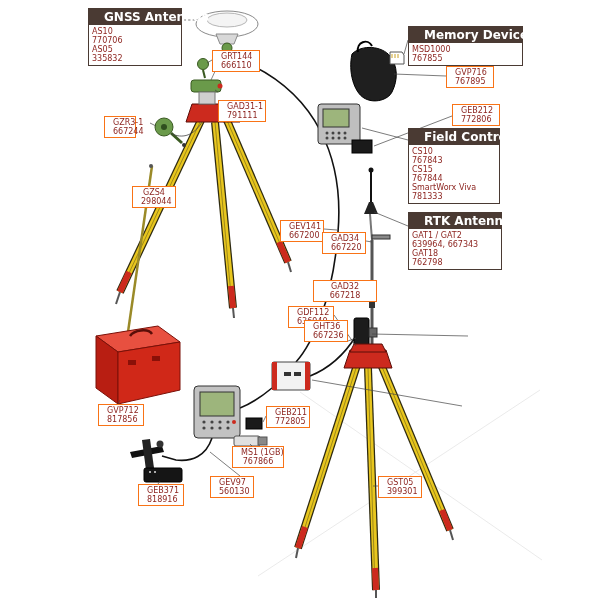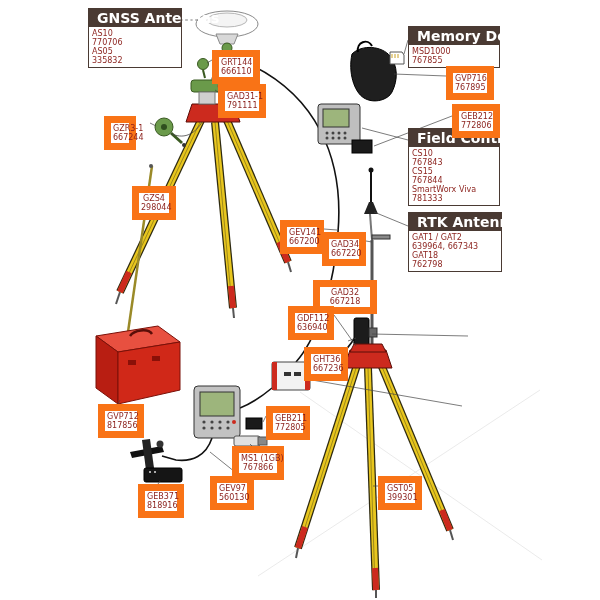--- a/index.html
+++ b/index.html
@@ -1,24 +1,24 @@
 <!DOCTYPE html>
 <html><head>
 <meta charset="utf-8">
 <style>
   html,body{margin:0;padding:0;background:#fff;}
   #canvas{position:relative;width:600px;height:600px;background:#ffffff;
           font-family:"DejaVu Sans",sans-serif;overflow:hidden;}
   #art{position:absolute;left:0;top:0;}
-  .plabel{position:absolute;background:#ffffff;border:7px solid #f97316;color:#8a1f1a;
-          font-size:8px;line-height:9px;text-align:center;padding:1px 2px;box-sizing:border-box;}
+  .plabel{position:absolute;background:#ffffff;border:1px solid #f97316;color:#8a1f1a;
+          font-size:8px;line-height:9px;text-align:center;padding:1px 8px;box-sizing:border-box;}
   .plabel span{display:block;white-space:nowrap;}
   .bbox{position:absolute;background:#ffffff;border:1px solid #4a3a33;box-sizing:border-box;}
-  .bbox .hdr{background:#4a3a33;color:#ffffff;font-size:14px;font-weight:bold;
-             padding:1px 8px;white-space:nowrap;}
+  .bbox .hdr{background:#4a3a33;color:#ffffff;font-size:12px;font-weight:bold;
+             padding:1px 15px;white-space:nowrap;}
   .bbox .bd{padding:2px 3px;color:#8a1f1a;font-size:8px;line-height:9px;}
   .bbox .bd span{display:block;white-space:nowrap;}
   .bd .bold{font-weight:bold;color:#4a3a33;}
 </style>
 </head>
 <body>
 
 <div id="canvas">
 
   <svg id="art" width="600" height="600" viewBox="0 0 600 600">
@@ -232,21 +232,21 @@
   <div class="bbox" style="left:88px;top:8px;width:94px">
     <div class="hdr">GNSS Antennas</div>
     <div class="bd">
       <span>AS10</span>
       <span>770706</span>
       <span>AS05</span>
       <span>335832</span>
     </div>
   </div>
 
-  <div class="bbox" style="left:408px;top:26px;width:92px">
+  <div class="bbox" style="left:408px;top:26px;width:115px">
     <div class="hdr">Memory Devices</div>
     <div class="bd">
       <span>MSD1000</span>
       <span>767855</span>
     </div>
   </div>
 
   <div class="bbox" style="left:408px;top:128px;width:92px">
     <div class="hdr">Field Controller</div>
     <div class="bd">
@@ -268,21 +268,21 @@
       <span>762798</span>
     </div>
   </div>
 
 
 
   <div class="plabel" style="left:212px;top:50px;width:48px">
     <span>GRT144</span>
     <span>666110</span>
   </div>
-  <div class="plabel" style="left:218px;top:84px;width:48px">
+  <div class="plabel" style="left:218px;top:100px;width:48px">
     <span>GAD31-1</span>
     <span>791111</span>
   </div>
   <div class="plabel" style="left:104px;top:116px;width:32px">
     <span>GZR3-1</span>
     <span>667244</span>
   </div>
   <div class="plabel" style="left:132px;top:186px;width:44px">
     <span>GZS4</span>
     <span>298044</span>
@@ -296,21 +296,21 @@
     <span>667220</span>
   </div>
   <div class="plabel" style="left:313px;top:280px;width:64px">
     <span>GAD32</span>
     <span>667218</span>
   </div>
   <div class="plabel" style="left:288px;top:306px;width:46px">
     <span>GDF112</span>
     <span>636940</span>
   </div>
-  <div class="plabel" style="left:304px;top:347px;width:44px">
+  <div class="plabel" style="left:304px;top:320px;width:44px">
     <span>GHT36</span>
     <span>667236</span>
   </div>
   <div class="plabel" style="left:446px;top:66px;width:48px">
     <span>GVP716</span>
     <span>767895</span>
   </div>
   <div class="plabel" style="left:452px;top:104px;width:48px">
     <span>GEB212</span>
     <span>772806</span>

